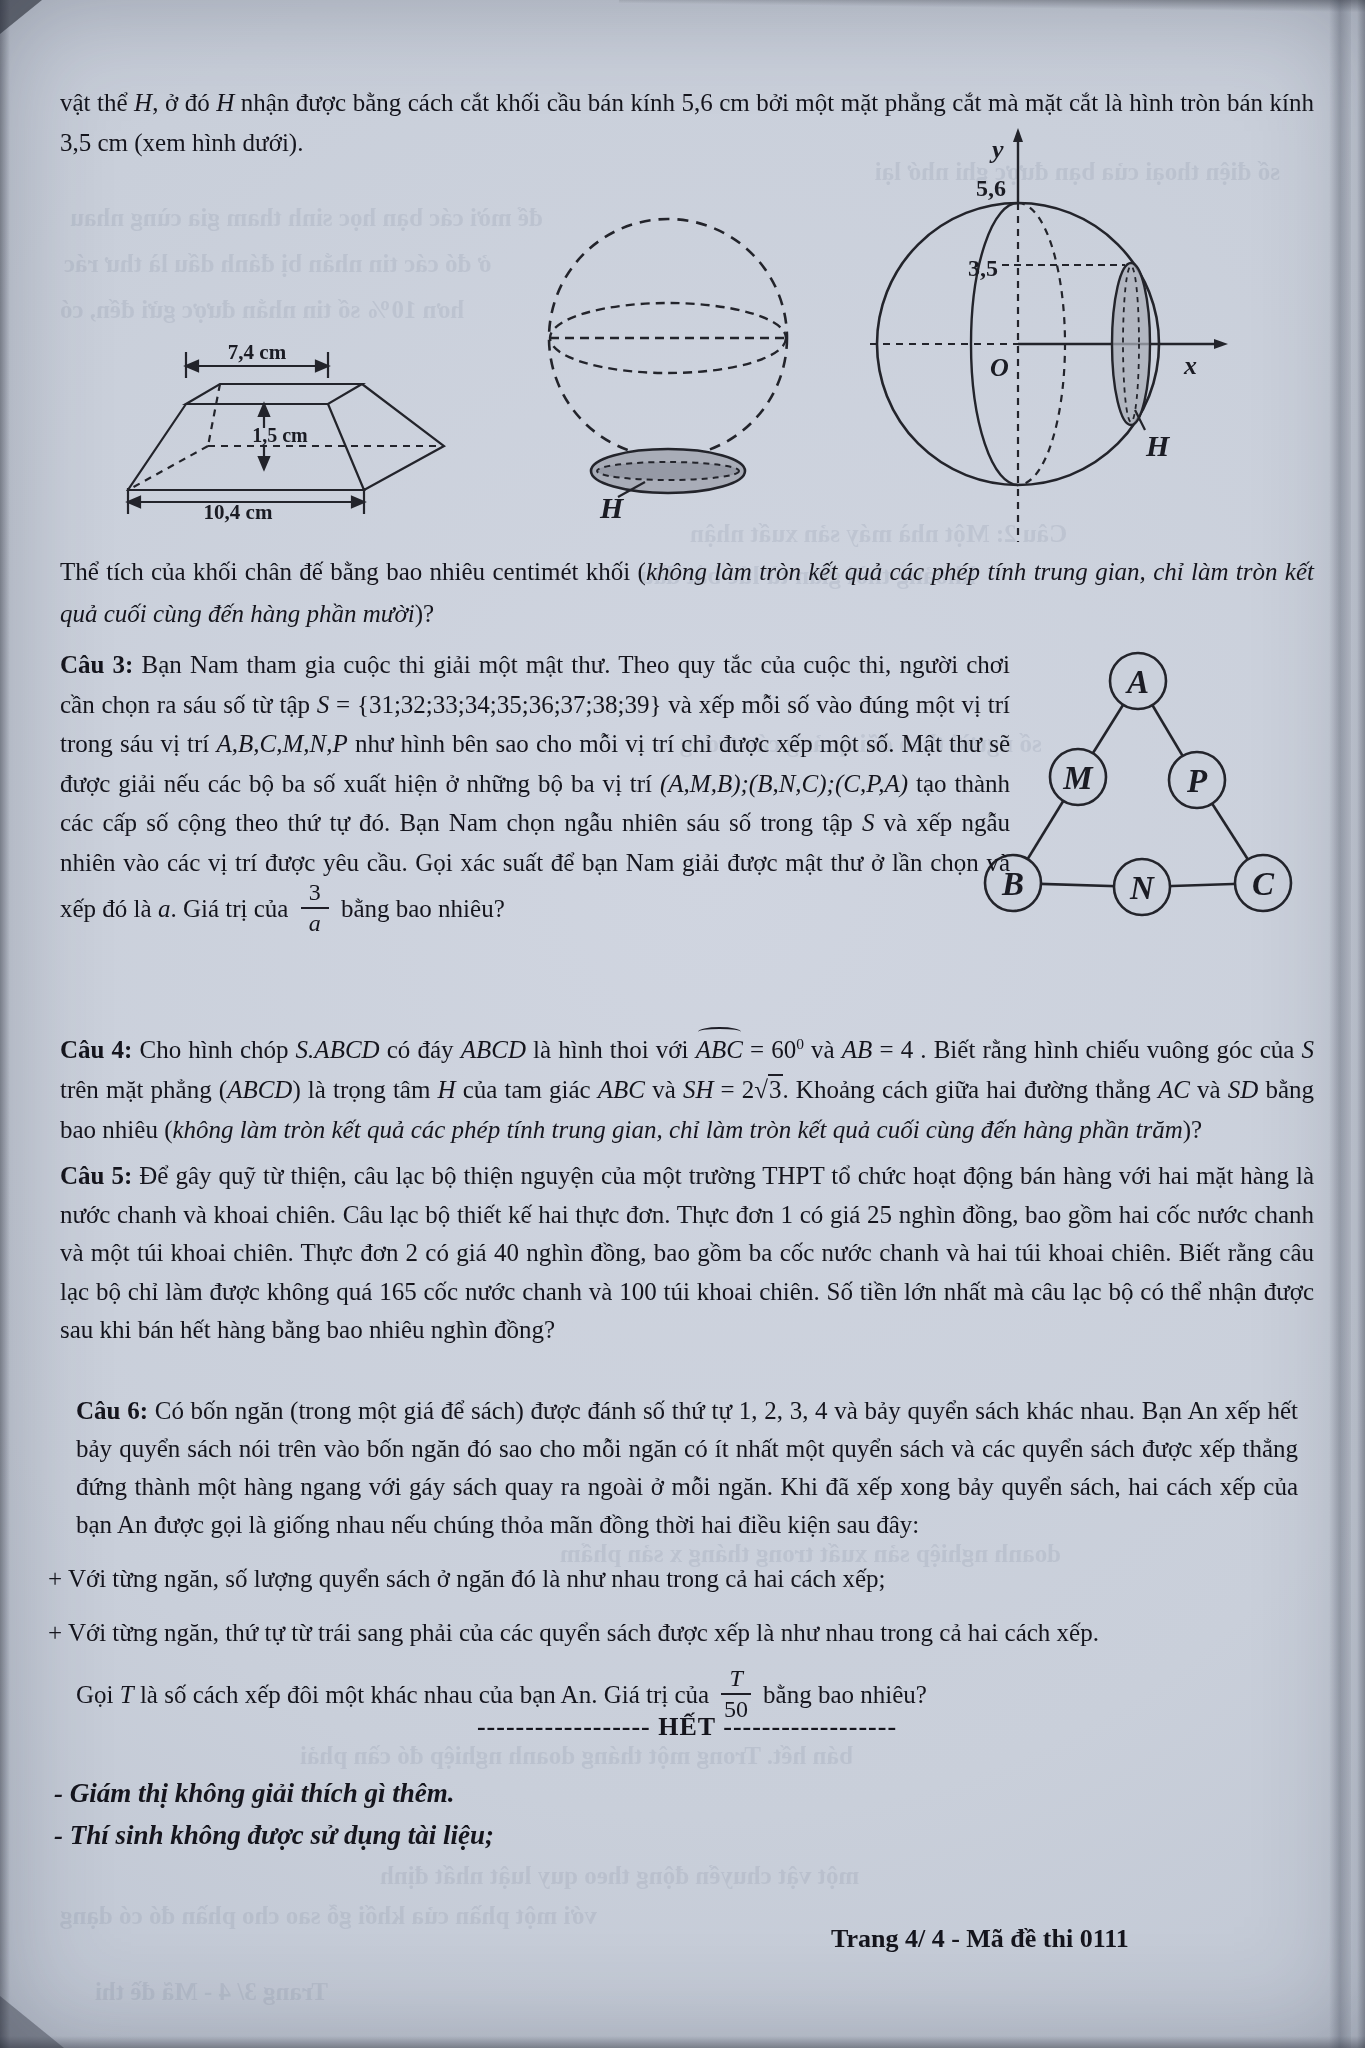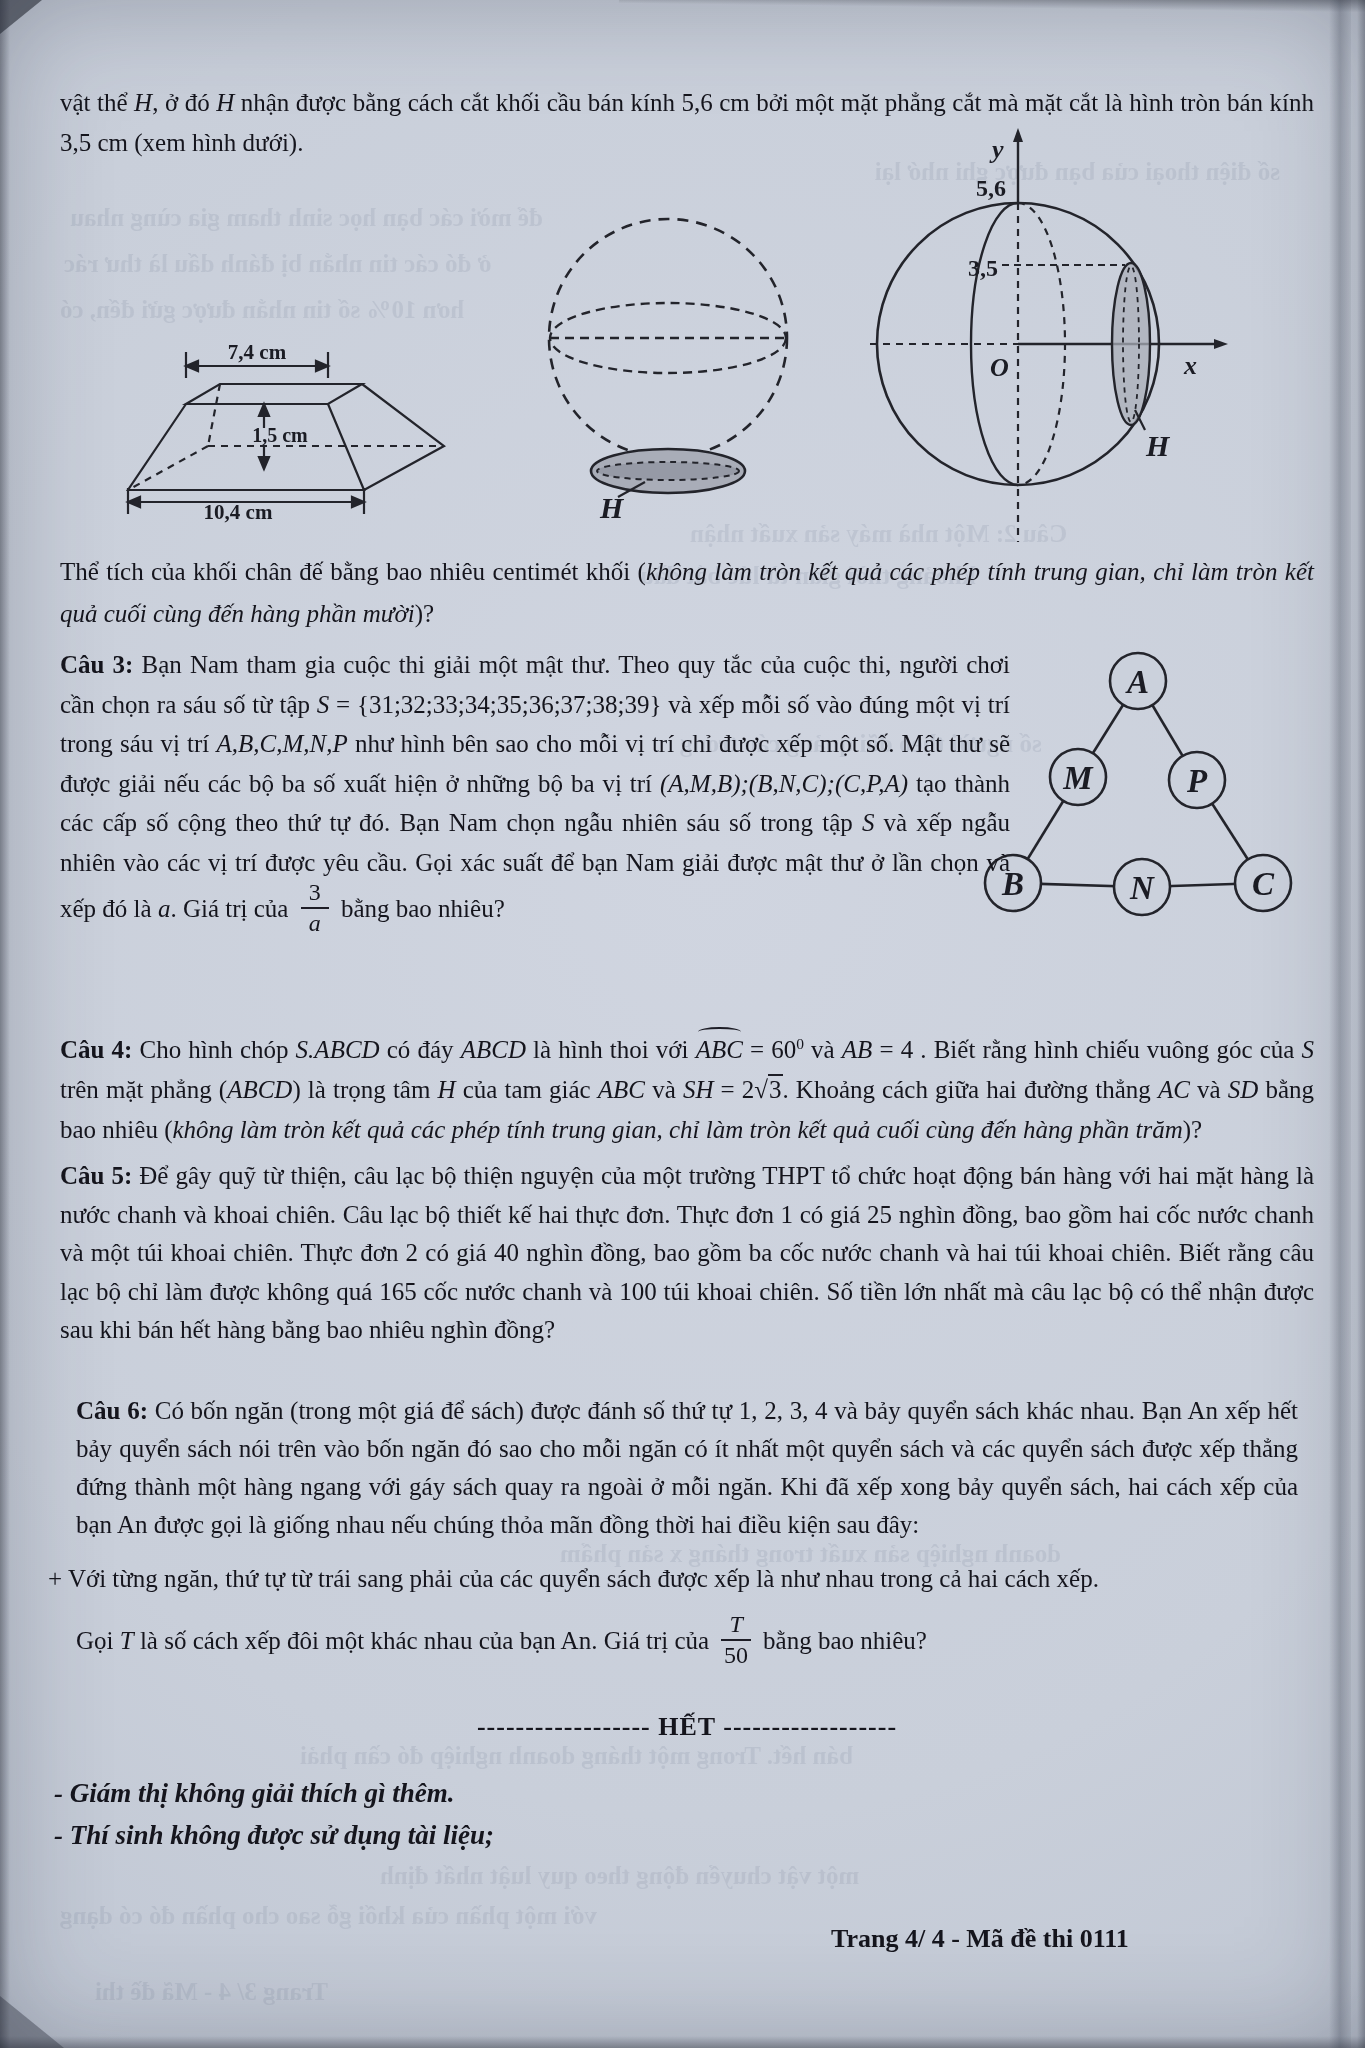--- a/index.html
+++ b/index.html
@@ -213,20 +213,21 @@
           <span class="fn ">3</span>
           <span class="fd i">a</span>
         </span><span> bằng bao nhiêu?</span></p>
 
     <p class="para" id="cau4"><span class="b">Câu 4:</span><span> Cho hình chóp </span><span class="i">S.ABCD</span><span> có đáy </span><span class="i">ABCD</span><span> là hình thoi với </span><span class="hat">ABC</span><span> = 60</span><span class="sup">0</span><span> và </span><span class="i">AB</span><span> = 4 . Biết rằng hình chiếu vuông góc của </span><span class="i">S</span><span> trên mặt phẳng (</span><span class="i">ABCD</span><span>) là trọng tâm </span><span class="i">H</span><span> của tam giác </span><span class="i">ABC</span><span> và </span><span class="i">SH</span><span> = 2</span><span>√</span><span class="rad">3</span><span>. Khoảng cách giữa hai đường thẳng </span><span class="i">AC</span><span> và </span><span class="i">SD</span><span> bằng bao nhiêu (</span><span class="i">không làm tròn kết quả các phép tính trung gian, chỉ làm tròn kết quả cuối cùng đến hàng phần trăm</span><span>)?</span></p>
 
     <p class="para" id="cau5"><span class="b">Câu 5:</span><span> Để gây quỹ từ thiện, câu lạc bộ thiện nguyện của một trường THPT tổ chức hoạt động bán hàng với hai mặt hàng là nước chanh và khoai chiên. Câu lạc bộ thiết kế hai thực đơn. Thực đơn 1 có giá 25 nghìn đồng, bao gồm hai cốc nước chanh và một túi khoai chiên. Thực đơn 2 có giá 40 nghìn đồng, bao gồm ba cốc nước chanh và hai túi khoai chiên. Biết rằng câu lạc bộ chỉ làm được không quá 165 cốc nước chanh và 100 túi khoai chiên. Số tiền lớn nhất mà câu lạc bộ có thể nhận được sau khi bán hết hàng bằng bao nhiêu nghìn đồng?</span></p>
 
     <div class="para" id="cau6">
       <p><span class="b">Câu 6:</span><span> Có bốn ngăn (trong một giá để sách) được đánh số thứ tự 1, 2, 3, 4 và bảy quyển sách khác nhau. Bạn An xếp hết bảy quyển sách nói trên vào bốn ngăn đó sao cho mỗi ngăn có ít nhất một quyển sách và các quyển sách được xếp thẳng đứng thành một hàng ngang với gáy sách quay ra ngoài ở mỗi ngăn. Khi đã xếp xong bảy quyển sách, hai cách xếp của bạn An được gọi là giống nhau nếu chúng thỏa mãn đồng thời hai điều kiện sau đây:</span></p>
+      <p class="bullet"><span>+ Với từng ngăn, số lượng quyển sách ở ngăn đó là như nhau trong cả hai cách xếp;</span></p>
       <p class="bullet"><span>+ Với từng ngăn, thứ tự từ trái sang phải của các quyển sách được xếp là như nhau trong cả hai cách xếp.</span></p>
       <p class="final"><span>Gọi </span><span class="i">T</span><span> là số cách xếp đôi một khác nhau của bạn An. Giá trị của </span><span class="frac">
             <span class="fn i">T</span>
             <span class="fd ">50</span>
           </span><span> bằng bao nhiêu?</span></p>
     </div>
 
     <div class="het">
       <span>------------------</span>
       <span>HẾT</span>

